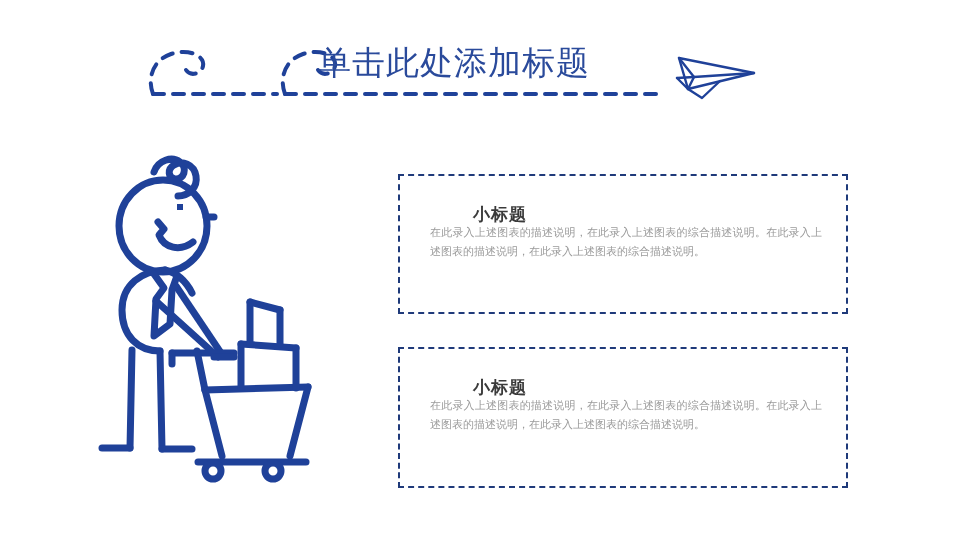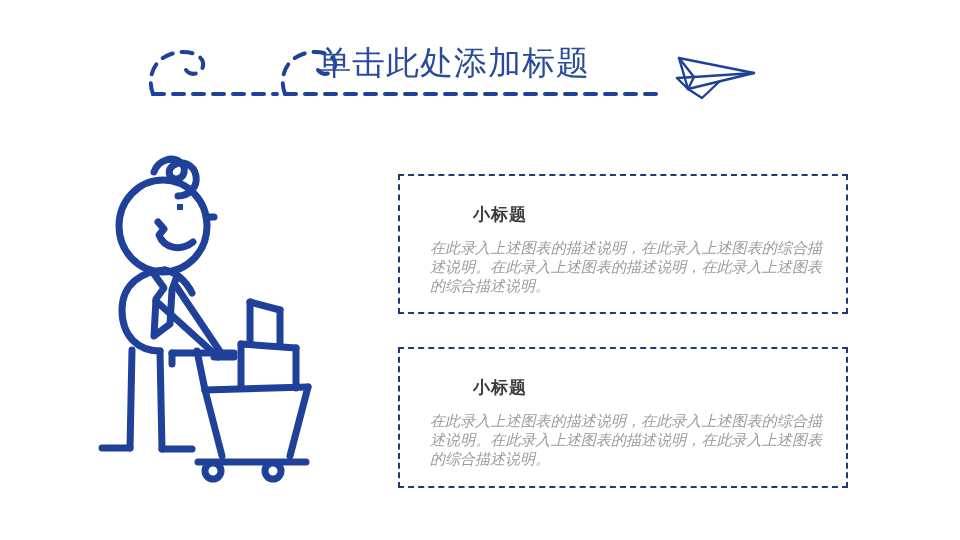--- a/index.html
+++ b/index.html
@@ -72,27 +72,26 @@
     left: 73px;
     top: 27px;
     font-size: 17px;
     font-weight: bold;
     color: #3a3a3a;
     letter-spacing: 1px;
   }
   .box-body {
     position: absolute;
     left: 30px;
-    top: 62px;
+    top: 47px;
     width: 392px;
-    font-size: 15px;
+    font-size: 11px;
     line-height: 19px;
     color: #9a9a9a;
     text-align: justify;
-    font-style: italic;
   }
 </style>
 </head>
 <body>
 
 <div id="slide">
 
   <div id="header-area">
 
     <svg id="trail-svg" width="520" height="60" viewBox="0 0 520 60">

